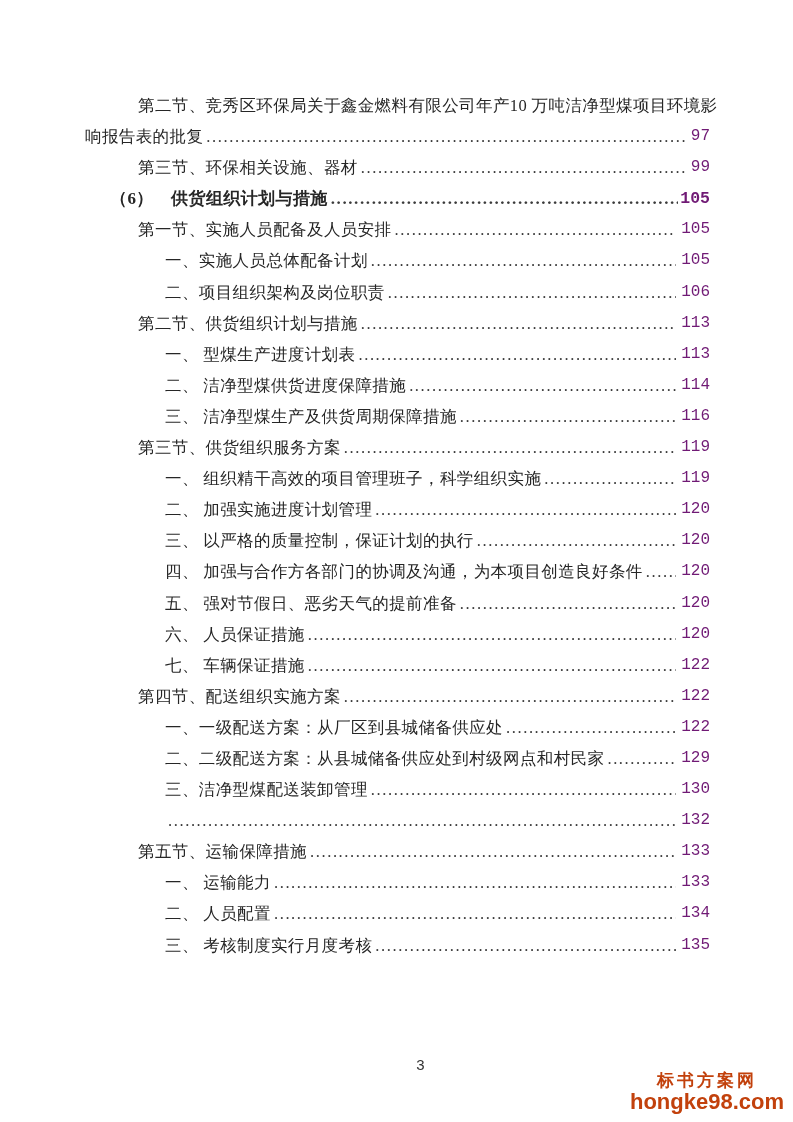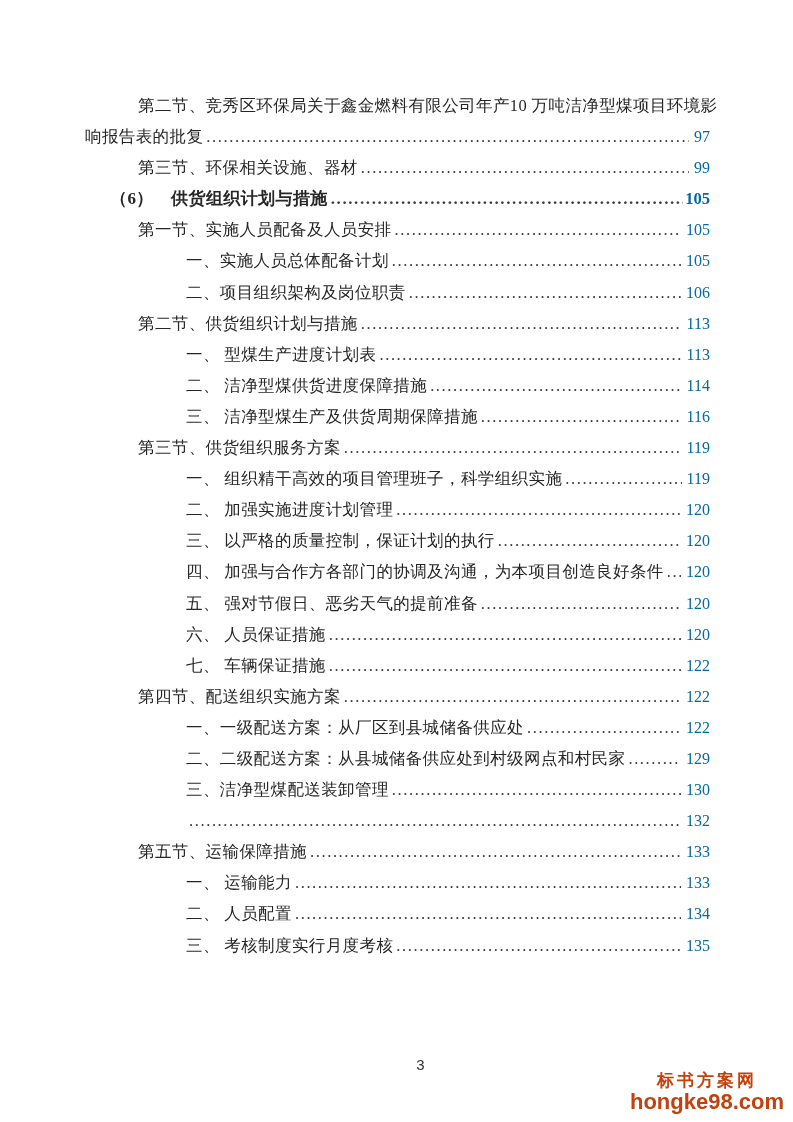--- a/index.html
+++ b/index.html
@@ -9,33 +9,33 @@
     color:#262626;
   }
   .toc { position:absolute; left:85px; top:90px; width:625px; }
   .row {
     display:flex; align-items:flex-end; height:31.1px; line-height:31.1px;
     font-size:16.5px; white-space:nowrap;
   }
   .row .t { flex:0 0 auto; letter-spacing:0.4px; }
   .lv-chapter { font-weight:bold; margin-left:25px; font-size:17px; }
   .lv-section { margin-left:53px; }
-  .lv-sub     { margin-left:101px; }
+  .lv-sub     { margin-left:80px; }
   .lv-flush   { margin-left:0; }
   .leader {
     flex:1 1 auto; min-width:0; overflow:hidden; margin:0 1px 0 3px;
     color:#3a3a3a; height:31.1px;
   }
   .leader::after {
     content:"................................................................................................................................................................";
     letter-spacing:1.6px;
   }
   .num {
-    flex:0 0 auto; font-family:Liberation Serif, serif;
-    font-size:16px; color:#0369a1; padding-left:4px;
+    flex:0 0 auto; font-family:Liberation Mono, monospace;
+    font-size:16px; color:#701a75; padding-left:4px;
   }
   .lv-chapter .num { font-weight:bold; padding-left:1px; font-size:16.5px; }
   .pagefoot {
     position:absolute; top:1056px; left:0; width:100%; text-align:center;
     font-family:"Liberation Sans","DejaVu Sans",sans-serif; font-size:15px;
     color:#333333; transform:translateX(24px);
   }
   .watermark {
     position:absolute; right:9px; bottom:8px; text-align:center;
     line-height:1.08;

